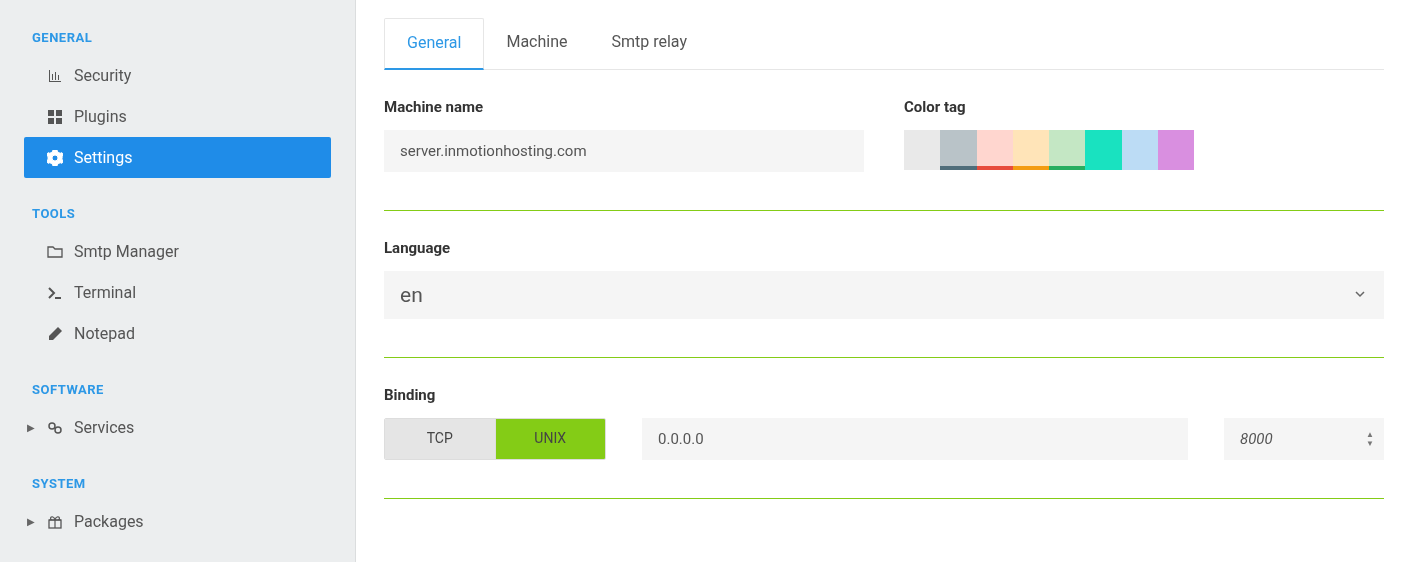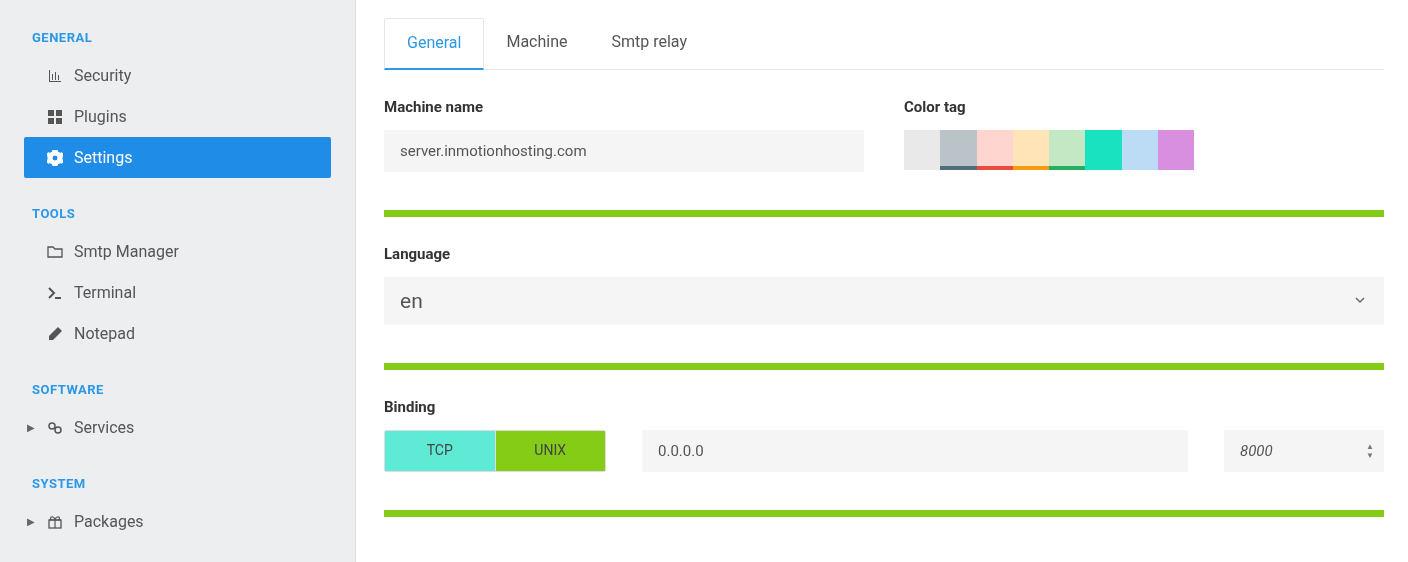--- a/index.html
+++ b/index.html
@@ -86,21 +86,21 @@
     color: #2d98e6;
     border: 1px solid #e6e6e6;
     border-bottom: 2px solid #2d98e6;
     margin-bottom: -1px;
     border-top-left-radius: 2px;
     border-top-right-radius: 2px;
     background:#fff;
   }
 
   .section { padding: 28px 0 0 0; }
-  .section-border { border-bottom: 7px solid #84cc16; padding-bottom: 38px; }
+  .section-border { border-bottom: 1px solid #84cc16; padding-bottom: 38px; }
 
   .row2 { display: flex; gap: 40px; }
   .field { flex: 1; }
   .label {
     font-weight: 700;
     font-size: 15px;
     color: #333;
     margin-bottom: 14px;
     display: block;
   }
@@ -159,21 +159,21 @@
   }
   .toggle-btn {
     flex: 1;
     text-align: center;
     padding: 11px 0;
     font-size: 14px;
     cursor: pointer;
     background: #84cc16;
     color: #444;
   }
-  .toggle-btn.active { background: #5eead4; }
+  .toggle-btn.active { background: #e5e5e5; }
   .toggle-btn + .toggle-btn { border-left: 1px solid #ddd; }
 
   .bind-host { flex: 1; }
   .bind-port-wrap { position: relative; width: 160px; }
   .bind-port-wrap input {
     width: 100%;
     background: #f5f5f5;
     border: none;
     padding: 12px 34px 12px 16px;
     font-size: 15px;

